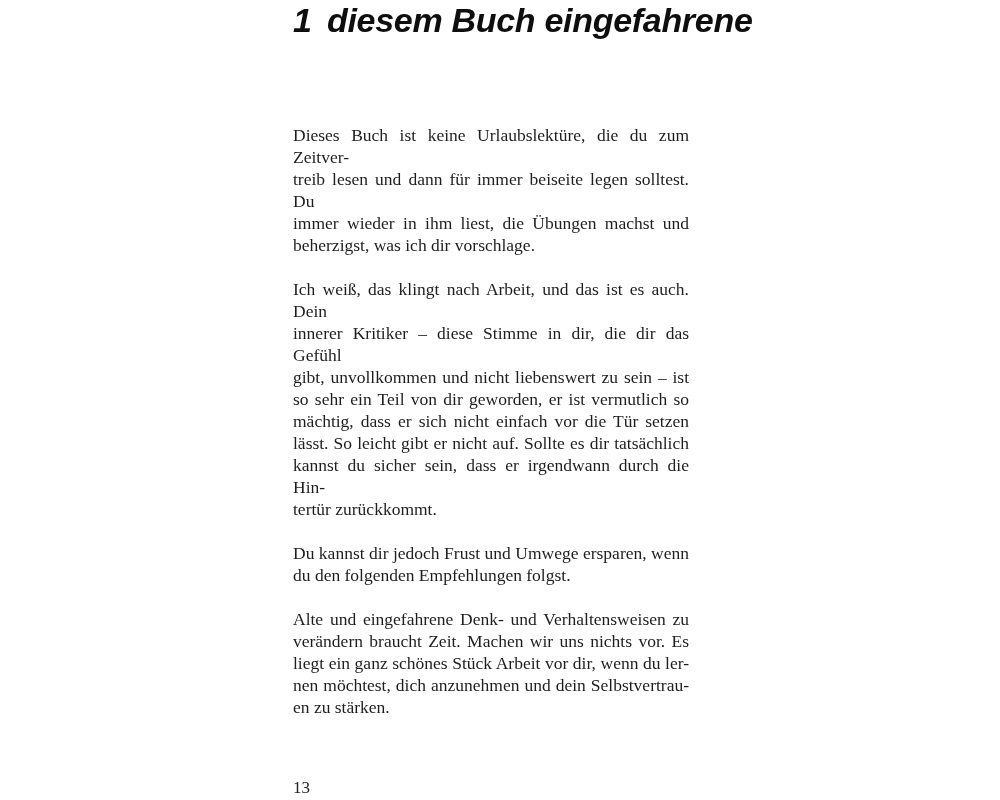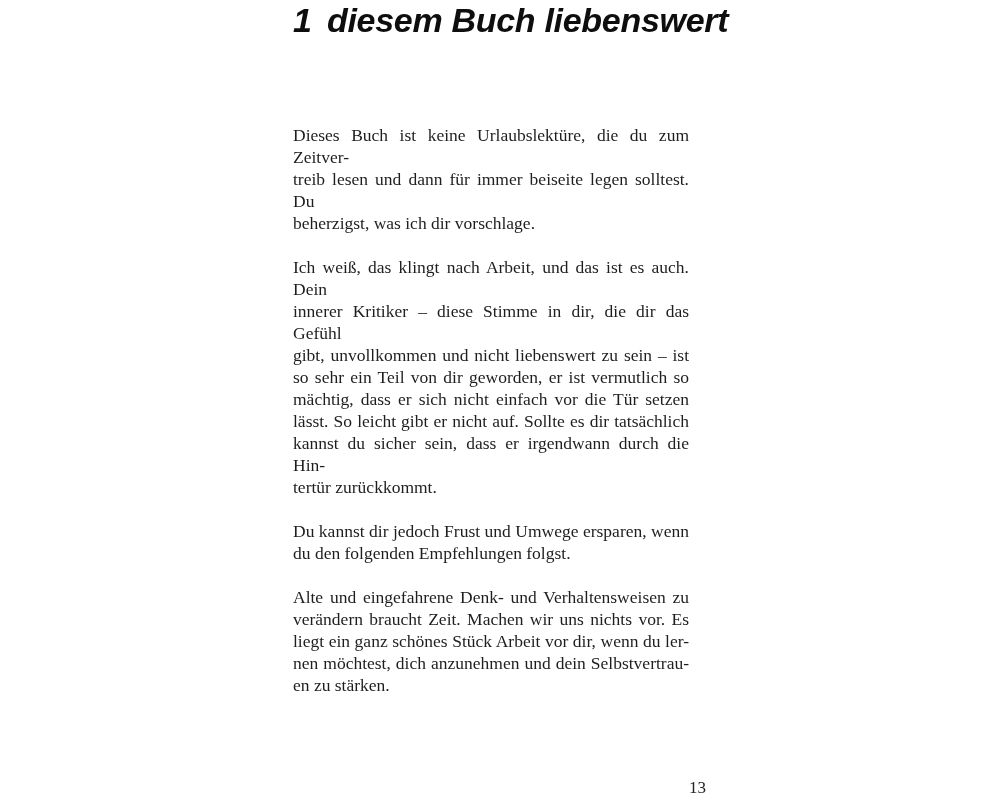--- a/index.html
+++ b/index.html
@@ -55,43 +55,44 @@
   }
   .line.last {
     text-align: right;
     text-align-last: left;
   }
   .page-number {
     position: absolute;
     left: 293px;
     top: 779px;
     width: 413px;
-    text-align: right;
+    text-align: left;
     font-family: "Liberation Serif", serif;
     font-size: 17px;
     line-height: 18px;
     color: #222222;
   }
 </style>
 </head>
 <body>
 
 <div class="page">
 
   <h1 class="heading">
     <span class="chap-num">1</span>
     <span class="chap-title">
-      <span class="t-line">diesem Buch liebenswert</span>
+      <span class="t-line">diesem Buch eingefahrene</span>
     </span>
   </h1>
 
   <div class="body-text" id="body-text">
       <div class="para">
         <div class="line">Dieses Buch ist keine Urlaubslektüre, die du zum Zeitver-</div>
         <div class="line">treib lesen und dann für immer beiseite legen solltest. Du</div>
+        <div class="line">immer wieder in ihm liest, die Übungen machst und</div>
         <div class="line last">beherzigst, was ich dir vorschlage.</div>
       </div>
       <div class="para">
         <div class="line">Ich weiß, das klingt nach Arbeit, und das ist es auch. Dein</div>
         <div class="line">innerer Kritiker – diese Stimme in dir, die dir das Gefühl</div>
         <div class="line">gibt, unvollkommen und nicht liebenswert zu sein – ist</div>
         <div class="line">so sehr ein Teil von dir geworden, er ist vermutlich so</div>
         <div class="line">mächtig, dass er sich nicht einfach vor die Tür setzen</div>
         <div class="line">lässt. So leicht gibt er nicht auf. Sollte es dir tatsächlich</div>
         <div class="line">kannst du sicher sein, dass er irgendwann durch die Hin-</div>

